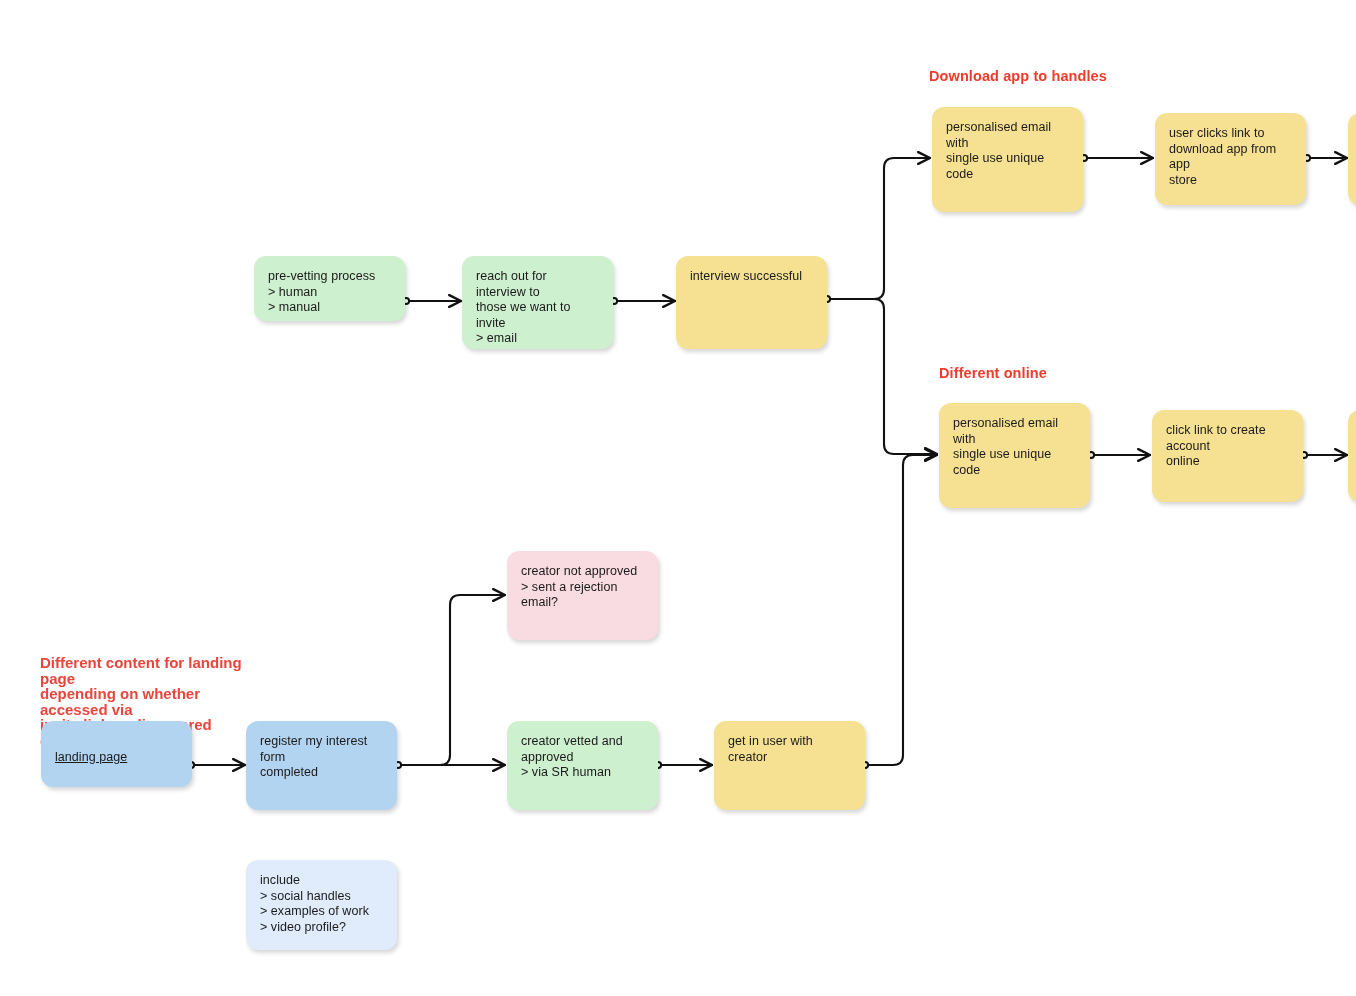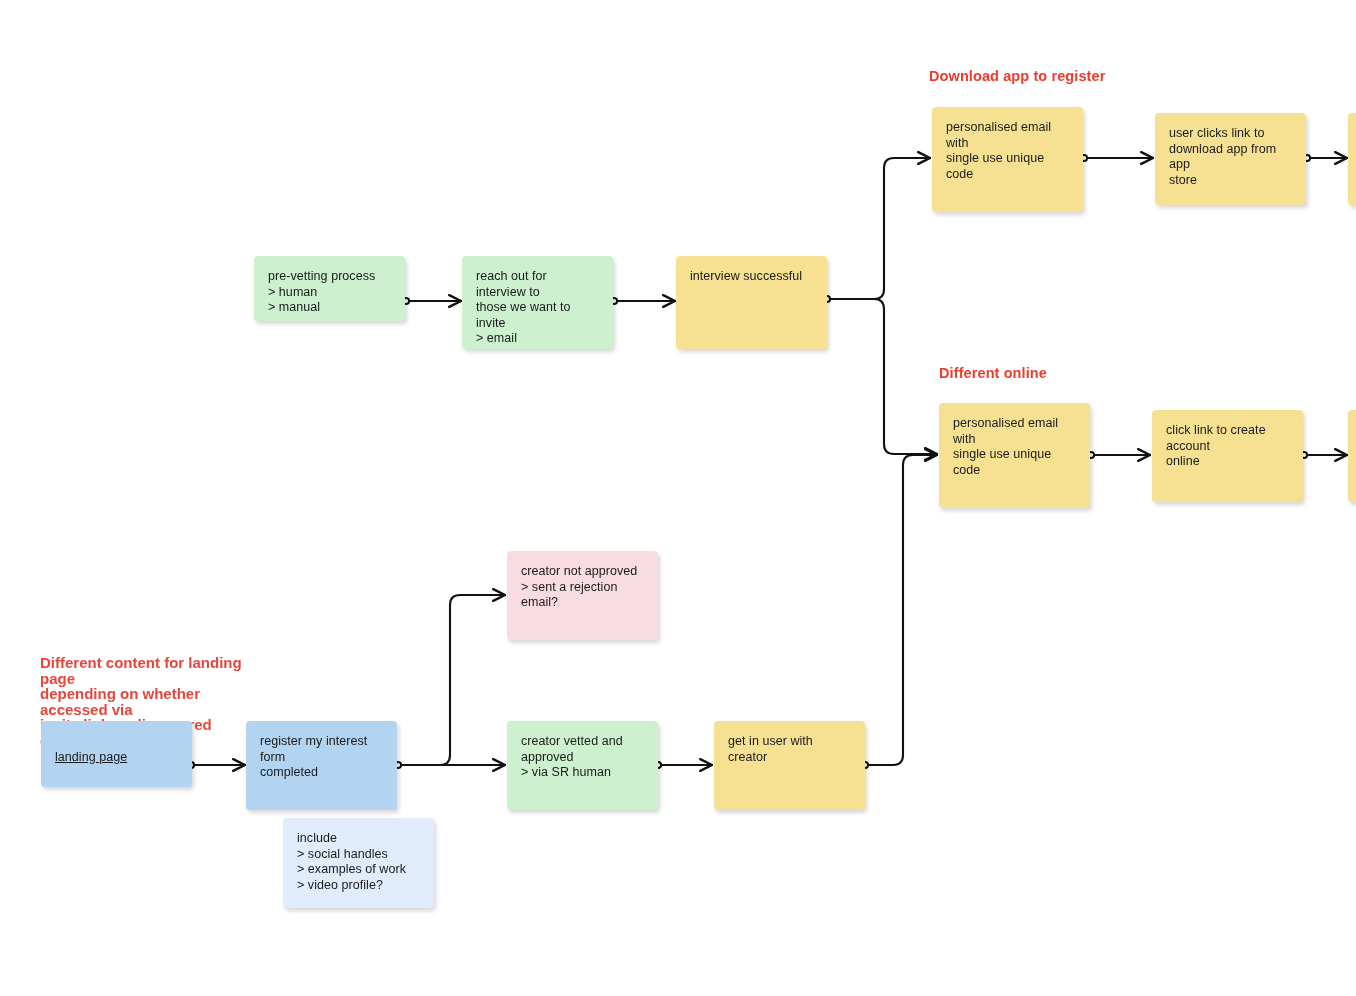--- a/index.html
+++ b/index.html
@@ -22,21 +22,21 @@
     position: absolute;
     left: 0;
     top: 0;
     width: 1356px;
     height: 996px;
     pointer-events: none;
   }
   .node {
     position: absolute;
     box-sizing: border-box;
-    border-radius: 4px;
+    border-radius: 12px;
     box-shadow: 2px 3px 4px rgba(0,0,0,0.16);
     padding: 13px 14px 10px 14px;
     font-size: 12.5px;
     line-height: 15.5px;
     color: #1a1a1a;
     letter-spacing: 0.05px;
     white-space: pre-line;
     overflow: hidden;
   }
   .node .nline { display: block; }
@@ -131,21 +131,21 @@
       </g>
 
       <g>
         <circle cx="865" cy="765" r="3.1" fill="#ffffff" stroke="#111111" stroke-width="2"></circle>
         <path d="M 869 765 L 893 765 Q 903 765 903 755 L 903 465 Q 903 455 913 455 L 937 455" marker-end="url(#arrow)"></path>
       </g>
 
     </g>
   </svg>
 
-  <div class="heading" style="left:929px; top:68px;">Download app to register</div>
+  <div class="heading" style="left:929px; top:68px;">Download app to handles</div>
   <div class="heading" style="left:939px; top:365px;">Different online</div>
 
   <div class="annot" style="left:40px; top:655px; width:212px;">Different content for landing page
 depending on whether accessed via
 invite link or discovered organically?</div>
 
   <div class="node" style="left:254px; top:256px; width:151px; height:65px; background:#cdf0cf;">pre-vetting process
 &gt; human
 &gt; manual</div>
 
@@ -179,21 +179,21 @@
   <div class="node" style="left:41px; top:721px; width:151px; height:66px; background:#b3d4f0;text-decoration:underline;">
     <span class="nline">landing page</span>
     <span class="spacer"></span>
     <span class="nline">general content and
 ‘register interest’ link</span>
   </div>
 
   <div class="node" style="left:246px; top:721px; width:151px; height:89px; background:#b3d4f0;">register my interest form
 completed</div>
 
-  <div class="node" style="left:246px; top:818px; width:151px; height:90px; background:#e0ecfb;margin-left:37px;">include
+  <div class="node" style="left:246px; top:860px; width:151px; height:90px; background:#e0ecfb;">include
 &gt; social handles
 &gt; examples of work
 &gt; video profile?</div>
 
   <div class="node" style="left:507px; top:721px; width:151px; height:89px; background:#cdf0cf;">creator vetted and
 approved
 &gt; via SR human</div>
 
   <div class="node" style="left:714px; top:721px; width:151px; height:89px; background:#f6e193;">get in user with creator</div>
 

